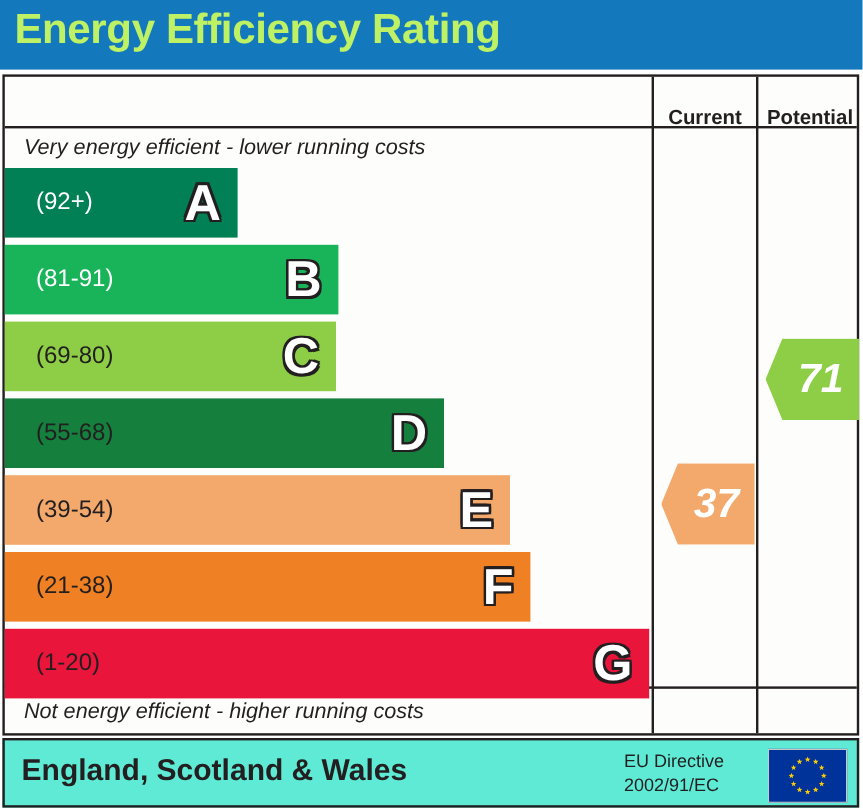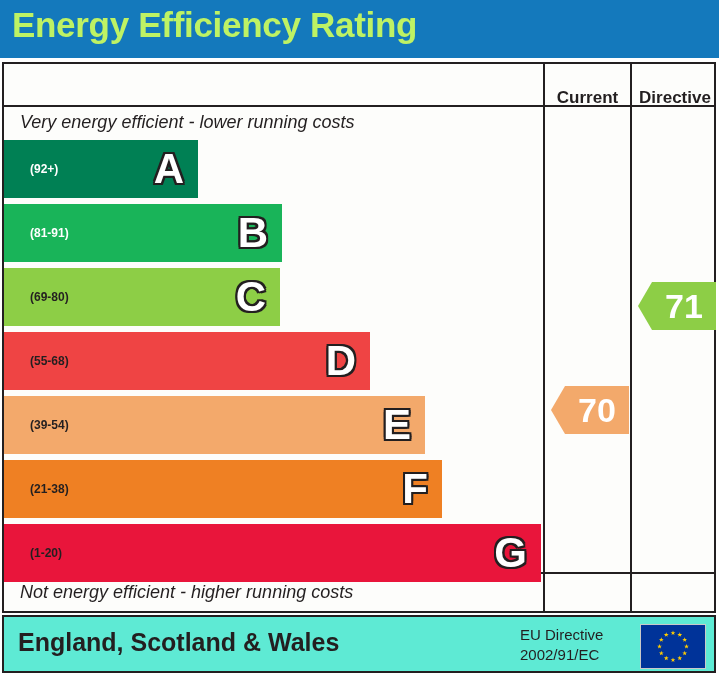--- a/index.html
+++ b/index.html
@@ -108,22 +108,22 @@
   .band {
     position: absolute;
     left: 0;
     height: 58px;
   }
   .band .range {
     position: absolute;
     left: 26px;
     top: 50%;
     transform: translateY(-50%);
-    font-size: 12px;
-    font-weight: bold;
+    font-size: 20px;
+    font-weight: normal;
     white-space: nowrap;
   }
   .band .letter {
     position: absolute;
     right: 14px;
     top: 50%;
     transform: translateY(-50%);
     font-size: 42px;
     font-weight: bold;
     color: #ffffff;
@@ -133,22 +133,23 @@
     text-shadow:
       -2px -2px 0 #231f20,  2px -2px 0 #231f20,
       -2px  2px 0 #231f20,  2px  2px 0 #231f20,
        0px -2px 0 #231f20,  0px  2px 0 #231f20,
       -2px  0px 0 #231f20,  2px  0px 0 #231f20;
   }
 
   
   .arrow {
     position: absolute;
-    height: 48px;
+    height: 68px;
     clip-path: polygon(14px 0, 100% 0, 100% 100%, 14px 100%, 0 50%);
+    font-style: italic;
   }
   .arrow .val {
     position: absolute;
     left: 14px;
     right: 0;
     top: 50%;
     transform: translateY(-50%);
     text-align: center;
     font-size: 34px;
     font-weight: bold;
@@ -208,62 +209,62 @@
   </div>
 
   <div class="table-frame">
 
     <div class="hdr-rule"></div>
     <div class="foot-rule"></div>
     <div class="vdiv c1"></div>
     <div class="vdiv c2"></div>
 
     <div class="hdr-label current">Current</div>
-    <div class="hdr-label potential">Directive</div>
+    <div class="hdr-label potential">Potential</div>
 
     <div class="caption top">Very energy efficient - lower running costs</div>
     <div class="caption bottom">Not energy efficient - higher running costs</div>
 
     <div class="band" style="top: 76px; background: rgb(0, 128, 84); width: 194px;">
       <span class="range" style="color: rgb(255, 255, 255);">(92+)</span>
       <span class="letter">A</span>
     </div>
 
     <div class="band" style="top: 140px; background: rgb(25, 180, 89); width: 278px;">
       <span class="range" style="color: rgb(255, 255, 255);">(81-91)</span>
       <span class="letter">B</span>
     </div>
 
     <div class="band" style="top: 204px; background: rgb(141, 206, 70); width: 276px;">
       <span class="range" style="color: rgb(35, 31, 32);">(69-80)</span>
       <span class="letter">C</span>
     </div>
 
-    <div class="band" style="top: 268px; background: #ef4444; width: 366px;">
+    <div class="band" style="top: 268px; background: #15803d; width: 366px;">
       <span class="range" style="color: rgb(35, 31, 32);">(55-68)</span>
       <span class="letter">D</span>
     </div>
 
     <div class="band" style="top: 332px; background: rgb(243, 169, 107); width: 421px;">
       <span class="range" style="color: rgb(35, 31, 32);">(39-54)</span>
       <span class="letter">E</span>
     </div>
 
     <div class="band" style="top: 396px; background: rgb(239, 128, 35); width: 438px;">
       <span class="range" style="color: rgb(35, 31, 32);">(21-38)</span>
       <span class="letter">F</span>
     </div>
 
     <div class="band" style="top: 460px; background: rgb(233, 21, 59); width: 537px;">
       <span class="range" style="color: rgb(35, 31, 32);">(1-20)</span>
       <span class="letter">G</span>
     </div>
 
     <div class="arrow" style="left: 547px; top: 322px; width: 78px; background: rgb(243, 169, 107);">
-      <span class="val">70</span>
+      <span class="val">37</span>
     </div>
 
     <div class="arrow" style="left: 634px; top: 218px; width: 78px; background: rgb(141, 206, 70);">
       <span class="val">71</span>
     </div>
 
   </div>
 
   <div class="footer">
     <div class="footer-region">England, Scotland &amp; Wales</div>

